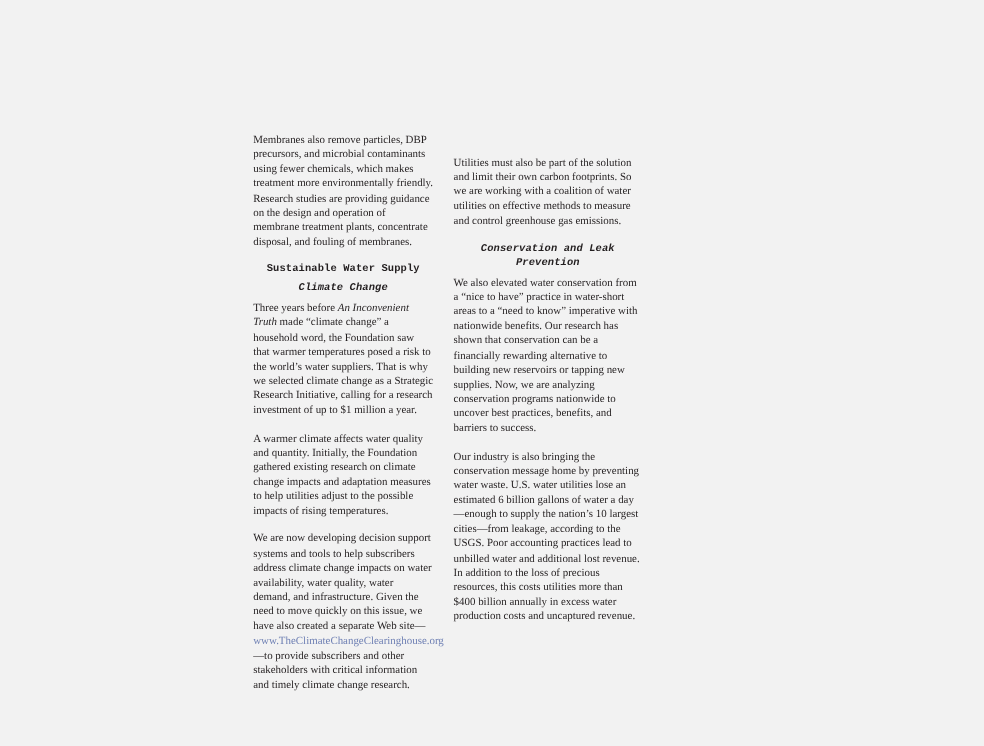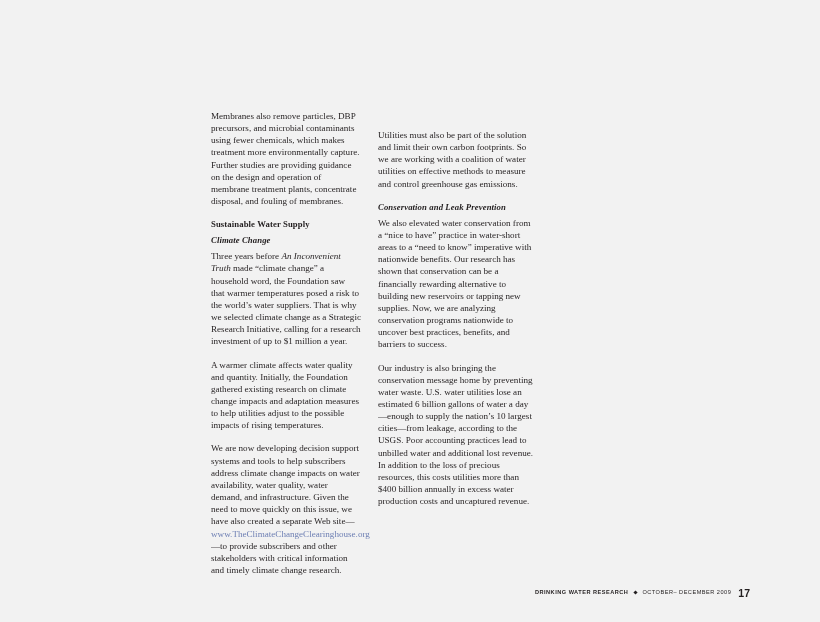--- a/index.html
+++ b/index.html
@@ -58,27 +58,28 @@
     font-size: 9.1px;
     line-height: 12.15px;
     color: #231f20;
     text-align: left;
     -webkit-font-smoothing: antialiased;
   }
   p.body-text:last-child { margin-bottom: 0; }
 
   h3.subhead {
     margin: 4px 0 4px 0;
-    font-family: Liberation Serif, serif;
+    font-family: Liberation Mono, monospace;
     font-size: 8.7px;
     font-weight: bold;
     font-style: normal;
     color: #231f20;
     line-height: 12px;
     letter-spacing: 0.1px;
+    text-align: center;
   }
   h3.subhead.italic {
     font-style: italic;
   }
 
   .cite {
     font-style: italic;
   }
   .link {
     color: #6f80b4;
@@ -126,35 +127,29 @@
   }
 </style>
 </head>
 <body>
 
 <div class="page">
 
 
   <div class="columns">
     <div class="col left">
-        <p class="body-text">Membranes also remove particles, DBP precursors, and microbial contaminants using fewer chemicals, which makes treatment more environmentally capture. Further studies are providing guidance on the design and operation of membrane treatment plants, concentrate disposal, and fouling of membranes.</p>
+        <p class="body-text">Membranes also remove particles, DBP precursors, and microbial contaminants using fewer chemicals, which makes treatment more environmentally friendly. Research studies are providing guidance on the design and operation of membrane treatment plants, concentrate disposal, and fouling of membranes.</p>
         <h3 class="subhead">Sustainable Water Supply</h3>
         <h3 class="subhead italic">Climate Change</h3>
         <p class="body-text">Three years before <em class="cite">An Inconvenient Truth</em> made “climate change” a household word, the Foundation saw that warmer temperatures posed a risk to the world’s water suppliers. That is why we selected climate change as a Strategic Research Initiative, calling for a research investment of up to $1 million a year.</p>
         <p class="body-text">A warmer climate affects water quality and quantity. Initially, the Foundation gathered existing research on climate change impacts and adaptation measures to help utilities adjust to the possible impacts of rising temperatures.</p>
         <p class="body-text">We are now developing decision support systems and tools to help subscribers address climate change impacts on water availability, water quality, water demand, and infrastructure. Given the need to move quickly on this issue, we have also created a separate Web site—<span class="link">www.TheClimateChangeClearinghouse.org</span>—to provide subscribers and other stakeholders with critical information and timely climate change research.</p>
       </div>
     <div class="col right">
         <p class="body-text">Utilities must also be part of the solution and limit their own carbon footprints. So we are working with a coalition of water utilities on effective methods to measure and control greenhouse gas emissions.</p>
         <h3 class="subhead italic">Conservation and Leak Prevention</h3>
         <p class="body-text">We also elevated water conservation from a “nice to have” practice in water-short areas to a “need to know” imperative with nationwide benefits. Our research has shown that conservation can be a financially rewarding alternative to building new reservoirs or tapping new supplies. Now, we are analyzing conservation programs nationwide to uncover best practices, benefits, and barriers to success.</p>
         <p class="body-text">Our industry is also bringing the conservation message home by preventing water waste. U.S. water utilities lose an estimated 6 billion gallons of water a day—enough to supply the nation’s 10 largest cities—from leakage, according to the USGS. Poor accounting practices lead to unbilled water and additional lost revenue. In addition to the loss of precious resources, this costs utilities more than $400 billion annually in excess water production costs and uncaptured revenue.</p>
       </div>
   </div>
 
-  <div class="footer">
-    <span class="footer-title">DRINKING WATER RESEARCH</span>
-    <span class="footer-sep"></span>
-    <span class="footer-date">OCTOBER– DECEMBER 2009</span>
-    <span class="footer-page">17</span>
-  </div>
 
 </div>
 
 </body></html>

